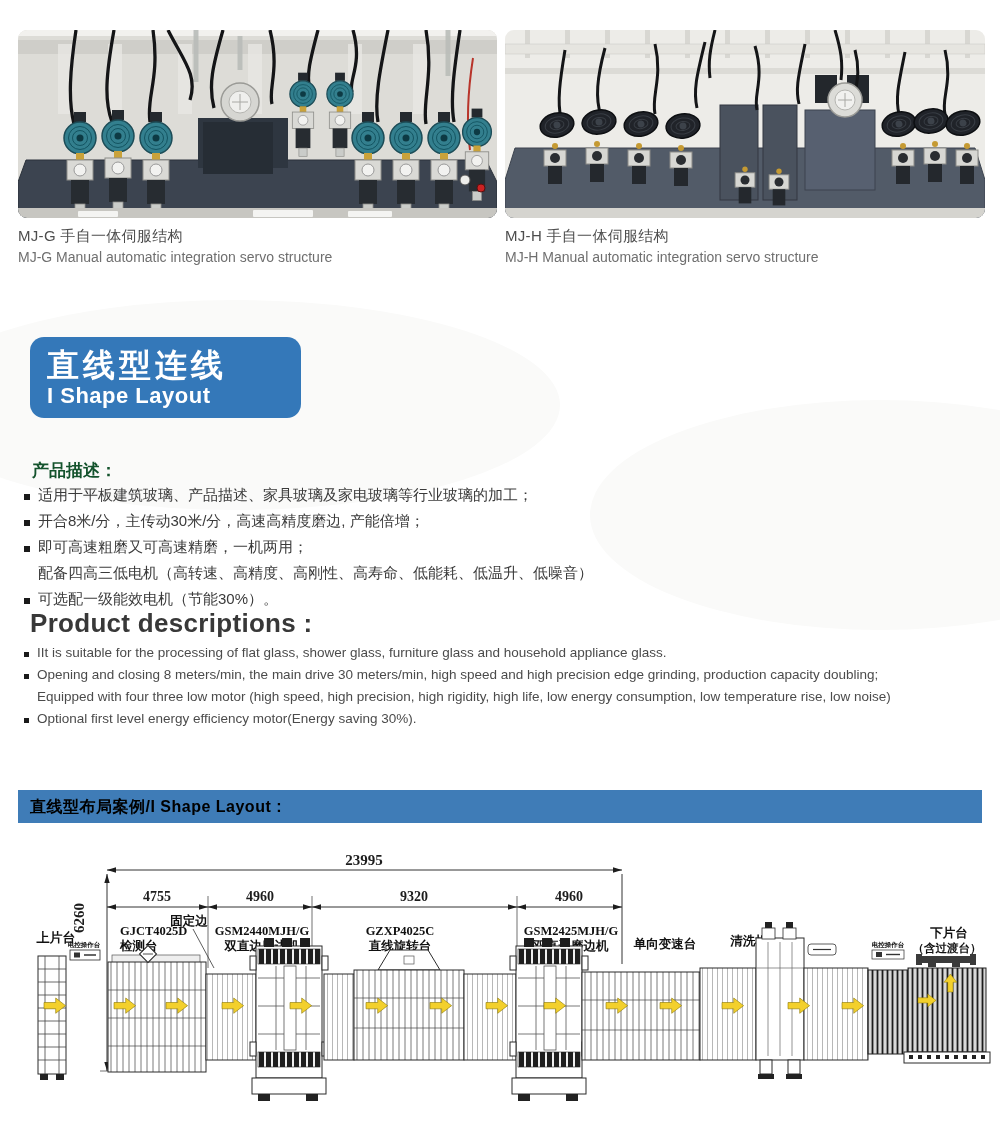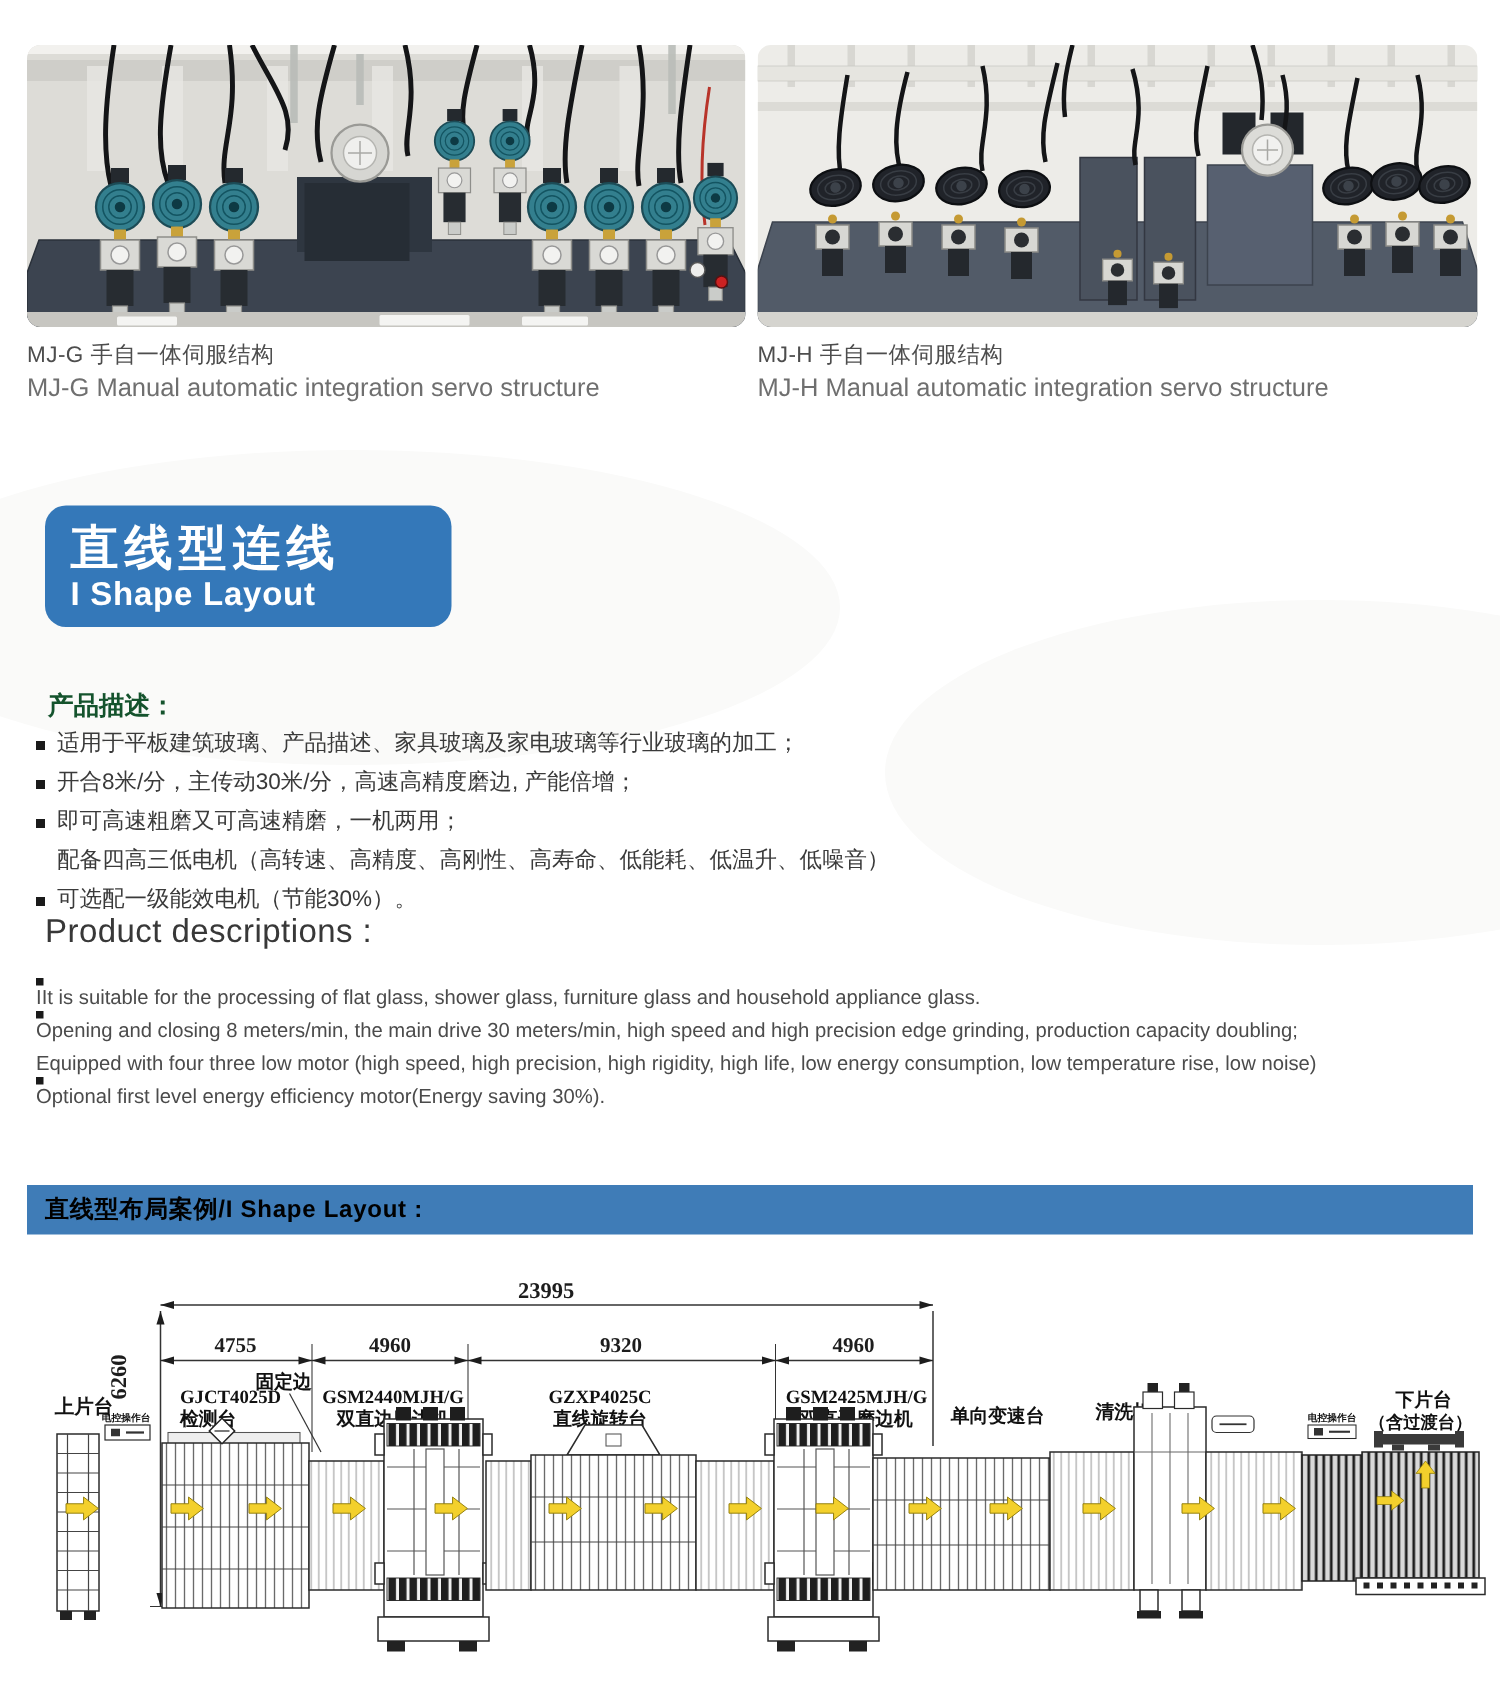--- a/index.html
+++ b/index.html
@@ -10,38 +10,38 @@
   .sw1{left:-90px;top:300px;width:650px;height:210px;}
   .sw2{left:590px;top:400px;width:580px;height:230px;}
   
   .photo{position:absolute;top:30px;height:188px;border-radius:9px;overflow:hidden;z-index:1;}
   .photo svg{display:block;}
   .photo-left{left:18px;width:479px;}
   .photo-right{left:505px;width:480px;}
   
   .caption{position:absolute;top:227px;z-index:1;}
   .caption .zh{font-size:15px;color:#4d4d4d;letter-spacing:.3px;}
-  .caption .en{font-size:17px;color:#6f6f6f;margin-top:3px;}
+  .caption .en{font-size:14px;color:#6f6f6f;margin-top:3px;}
   .cap-left{left:18px;} .cap-right{left:505px;}
   
   .banner{position:absolute;left:30px;top:337px;width:271px;height:81px;background:#3478b9;
           border-radius:14px;color:#fff;z-index:1;display:flex;flex-direction:column;
           justify-content:center;padding-left:17px;box-sizing:border-box;}
   .banner .t1{font-size:32px;font-weight:bold;letter-spacing:4px;line-height:36px;}
   .banner .t2{font-size:22px;font-weight:bold;letter-spacing:.5px;line-height:26px;}
   
   .h-zh{position:absolute;left:32px;top:459px;font-size:17px;font-weight:bold;color:#14532d;z-index:1;}
   .zh-lines{position:absolute;left:24px;top:486px;width:740px;z-index:1;}
   .zh-lines .row{display:flex;align-items:flex-start;height:26px;font-size:15px;color:#3a3a3a;}
   .sq{flex:0 0 auto;width:6px;height:6px;background:#1a1a1a;margin:8px 8px 0 0;}
   .sq.hide{visibility:hidden;}
-  .h-en{position:absolute;left:30px;top:608px;font-size:22px;font-weight:normal;color:#383838;
+  .h-en{position:absolute;left:30px;top:608px;font-size:26px;font-weight:bold;color:#383838;
         letter-spacing:.3px;z-index:1;}
   .en-lines{position:absolute;left:24px;top:645px;width:965px;z-index:1;}
-  .en-lines .row{display:flex;align-items:flex-start;height:22px;font-size:13.5px;color:#4b4b4b;flex-direction:column;}
+  .en-lines .row{display:flex;align-items:flex-start;height:22px;font-size:13.5px;color:#4b4b4b;}
   .en-lines .sq{width:5px;height:5px;margin-top:7px;}
   
   .section-bar{position:absolute;left:18px;top:790px;width:964px;height:33px;background:#3f7cb7;
                color:#000000;font-size:16px;font-weight:bold;letter-spacing:.5px;line-height:33px;
                padding-left:12px;box-sizing:border-box;z-index:1;}
   
   .diagram{position:absolute;left:0;top:838px;width:1000px;height:285px;z-index:1;}
   .dimtxt{font-family:"Liberation Serif","DejaVu Serif",serif;font-weight:bold;fill:#1d1d1d;}
   .lbl{font-family:"Liberation Serif","DejaVu Serif",serif;font-weight:bold;fill:#111;}
 </style>

